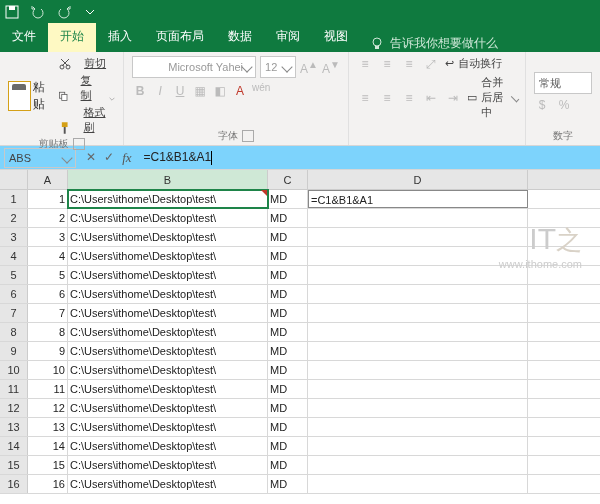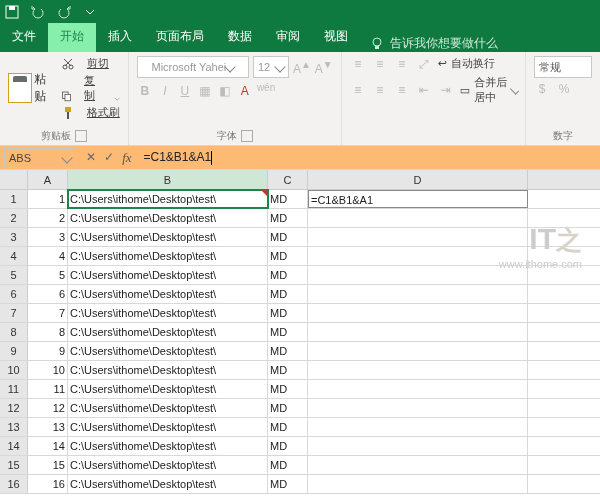--- a/index.html
+++ b/index.html
@@ -1,46 +1,46 @@
 <!DOCTYPE html>
 <html><head>
 <meta charset="utf-8">
 <style>
   * { box-sizing: border-box; margin: 0; padding: 0; font-family: "Microsoft Yahei", Arial, sans-serif; }
   body { width: 600px; height: 504px; background: #fff; font-size: 12px; color: #333; overflow: hidden; position: relative; }
   .titlebar { height: 24px; background: #0f7a3f; display: flex; align-items: center; padding: 0 4px; gap: 10px; }
   .tb-icon { width: 16px; height: 16px; display: flex; align-items: center; justify-content: center; color: #fff; }
   .tabs { display: flex; background: #0f7a3f; height: 28px; align-items: flex-end; }
   .tab { padding: 5px 12px 7px; color: #fff; font-size: 12px; cursor: pointer; }
-  .tab.active { background: #86efac; color: #1e8449; }
+  .tab.active { background: #fef9c3; color: #1e8449; }
   .tell { display: flex; align-items: center; color: #cfe8d8; gap: 6px; margin-left: 10px; }
   .bulb { width: 14px; height: 14px; }
   .ribbon { background: #f3f2f1; border-bottom: 1px solid #d6d6d6; display: flex; height: 94px; }
   .group { border-right: 1px solid #e0e0e0; padding: 4px 8px 2px; display: flex; flex-direction: column; justify-content: space-between; }
   .group-label { text-align: center; color: #777; font-size: 10px; padding-top: 2px; display: flex; justify-content: center; gap: 4px; align-items: center; }
   .popout { width: 12px; height: 12px; border: 1px solid #aaa; position: relative; }
   .clipboard-main { display: flex; gap: 6px; }
   .paste { display: flex; flex-direction: row; align-items: center; gap: 2px; }
   .paste-icon { width: 28px; height: 30px; background: #fff; border: 1px solid #d4a017; position: relative; }
   .paste-icon::before { content:""; position:absolute; top:2px; left:50%; transform:translateX(-50%); width:14px; height:6px; background:#6a6a6a; border-radius:2px 2px 0 0; }
   .clip-btns { display: flex; flex-direction: column; gap: 2px; font-size: 11px; color: #444; }
   .clip-btns div { display: flex; align-items: flex-end; gap: 12px; text-decoration: underline; }
   .scissors, .copybox, .brush { width: 14px; height: 14px; }
   .fontgroup { display: flex; flex-direction: column; gap: 4px; }
   .fontrow { display: flex; gap: 4px; align-items: center; }
-  .fontname { width: 112px; height: 22px; border: 1px solid #c8c8c8; background: #fff; font-size: 11px; color: #999; padding: 0 4px; display: flex; align-items: center; justify-content: center; }
+  .fontname { width: 124px; height: 22px; border: 1px solid #c8c8c8; background: #fff; font-size: 11px; color: #999; padding: 0 4px; display: flex; align-items: center; justify-content: flex-end; }
   .fontsize { width: 36px; height: 22px; border: 1px solid #c8c8c8; background: #fff; font-size: 11px; color: #999; padding: 0 4px; display: flex; align-items: center; justify-content: space-between; }
   .chev { width: 8px; height: 8px; border-left: 1px solid #888; border-bottom: 1px solid #888; transform: rotate(-45deg); }
   .btn { color: #bbb; font-size: 12px; min-width: 16px; text-align: center; }
   .aligngrp { display: flex; flex-direction: column; gap: 4px; }
   .alignrow { display: flex; gap: 6px; align-items: center; color: #aaa; }
   .wrapbtn { display: flex; align-items: center; gap: 4px; font-size: 11px; color: #444; }
-  .numgrp { display: flex; flex-direction: column; gap: 4px; }
+  .numgrp { display: flex; flex-direction: column; gap: 4px; margin-top: 16px; }
   .combobox { width: 58px; height: 22px; border: 1px solid #c8c8c8; background: #fff; font-size: 11px; color: #555; padding: 0 4px; display: flex; align-items: center; justify-content: space-between; }
-  .fx-row { display: flex; align-items: center; height: 24px; border-bottom: 1px solid #d6d6d6; background: #fdba74; }
+  .fx-row { display: flex; align-items: center; height: 24px; border-bottom: 1px solid #d6d6d6; background: #7dd3fc; }
   .namebox { width: 72px; height: 20px; border: 1px solid #c8c8c8; margin: 0 4px; display: flex; align-items: center; justify-content: space-between; padding: 0 4px; font-size: 11px; color: #444; }
   .fxbtns { display: flex; gap: 8px; padding: 0 6px; color: #666; }
   .fx { font-style: italic; font-family: serif; font-size: 13px; color: #555; }
   .formula { flex: 1; padding: 0 6px; font-size: 12px; color: #222; position: relative; }
   .cursor { display: inline-block; width: 1px; height: 14px; background: #000; vertical-align: middle; }
   .grid { position: relative; }
   .colhdrs { display: flex; background: #e6e6e6; border-bottom: 1px solid #ccc; height: 20px; }
   .corner { width: 28px; border-right: 1px solid #ccc; background: #e6e6e6; }
   .colhdr { border-right: 1px solid #ccc; text-align: center; font-size: 11px; color: #333; line-height: 20px; background: #e6e6e6; }
   .colA { width: 40px; }
@@ -49,21 +49,21 @@
   .colC { width: 40px; }
   .colD { width: 220px; }
   .row { display: flex; height: 19px; border-bottom: 1px solid #d8d8d8; }
   .rowhdr { width: 28px; border-right: 1px solid #ccc; background: #e6e6e6; text-align: center; font-size: 11px; line-height: 19px; color: #333; }
   .cell { border-right: 1px solid #d8d8d8; font-size: 11px; line-height: 19px; padding: 0 2px; overflow: hidden; white-space: nowrap; color: #222; }
   .cell.colA { text-align: right; }
   .cell.colB.sel { outline: 2px solid #1e8449; outline-offset: -1px; position: relative; }
   .redtick { position: absolute; top: 0; right: 0; width: 0; height: 0; border-top: 6px solid #c0392b; border-left: 6px solid transparent; }
   .cell.colD.formula-cell { border: 1px solid #888; background: #fff; }
   .watermark { position: absolute; right: 18px; top: 222px; text-align: right; pointer-events: none; }
-  .wm-big { font-size: 30px; font-weight: bold; color: #ccc; font-family: Arial; }
+  .wm-big { font-size: 30px; font-weight: normal; color: #ccc; font-family: Arial; }
   .wm-big .zh { color: #d9d2c7; font-size: 26px; }
   .wm-url { font-size: 11px; color: #ccc; text-align: right; }
   svg { display: block; }
 </style>
 </head>
 <body>
 
 <div class="titlebar">
   <span class="tb-icon">
     <svg width="14" height="14" viewBox="0 0 14 14">

